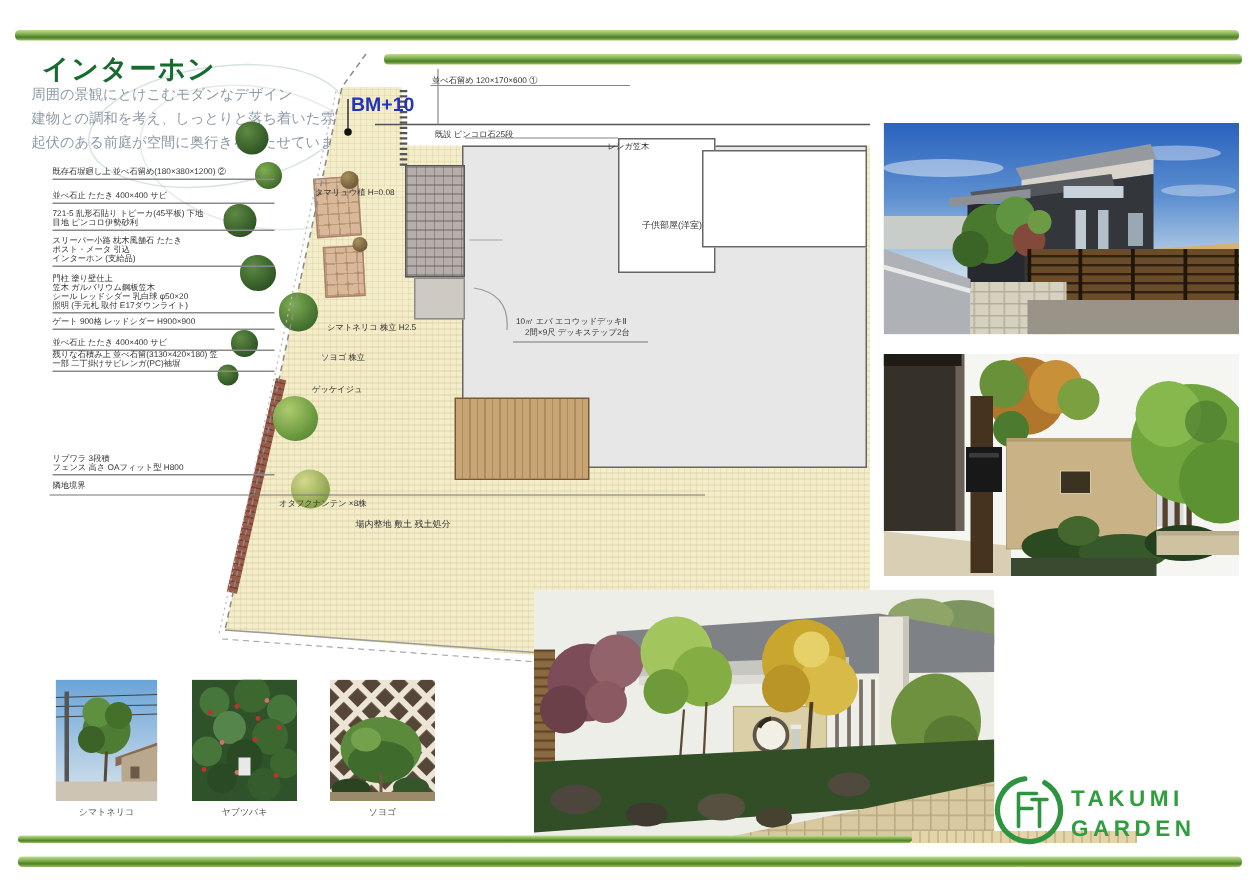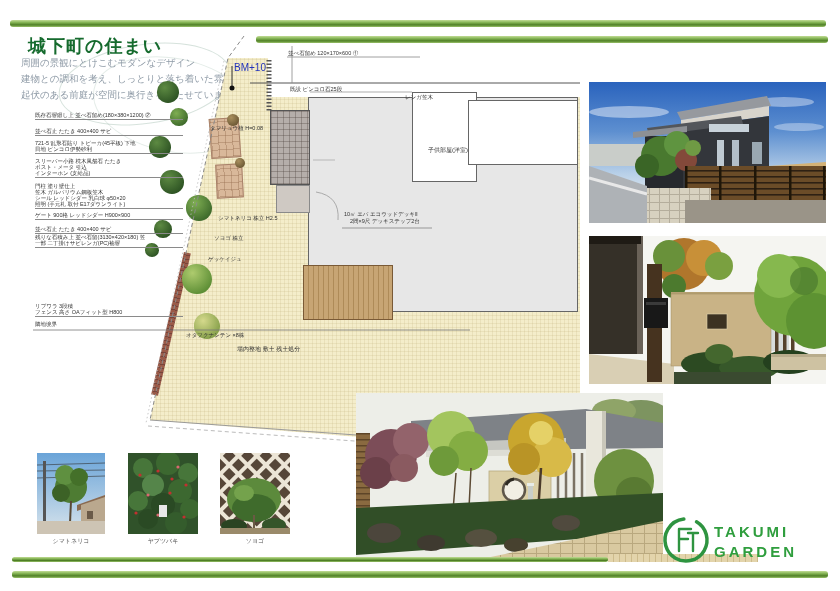--- a/index.html
+++ b/index.html
@@ -36,36 +36,36 @@
   .path{position:absolute;background-color:#d9b89a;border:1px solid #a8826a;box-sizing:border-box;
         background-image:repeating-linear-gradient(0deg,rgba(150,110,80,.4) 0 1px,transparent 1px 7px),
                          repeating-linear-gradient(90deg,rgba(150,110,80,.4) 0 1px,transparent 1px 7px);}
   .wallstrip{position:absolute;left:184px;top:252px;width:7px;height:146px;
         background:repeating-linear-gradient(0deg,#9a5a48 0 3px,#77443a 3px 4px);
         transform:rotate(13deg);transform-origin:top left;}
   .note{position:absolute;font-size:5.5px;line-height:6px;color:#333;white-space:nowrap;}
   .uline{width:148px;border-bottom:1px solid #8a8a8a;padding-bottom:1px;}
   .plabel{position:absolute;font-size:5.5px;color:#333;white-space:nowrap;}
   .plan-label{position:absolute;font-size:6px;color:#333;white-space:nowrap;}
-  .bm{position:absolute;left:234px;top:62px;font-size:10px;font-weight:normal;color:#2233bb;}
+  .bm{position:absolute;left:234px;top:62px;font-size:13px;font-weight:bold;color:#2233bb;}
   .photo{position:absolute;overflow:hidden;}
   .cap{position:absolute;font-size:6px;color:#555;text-align:center;}
   .strip{position:absolute;left:608px;top:554px;width:150px;height:8px;
          background:repeating-linear-gradient(90deg,#e3d4ab 0 5px,#cdbb8c 5px 6px);}
   svg{display:block;}
 </style>
 </head>
 <body>
 
 <div class="bar" style="left:10px;top:20px;width:816px;"></div>
 <div class="bar" style="left:256px;top:36px;width:572px;"></div>
 
 <div class="swirl" style="left:58px;top:44px;width:172px;height:78px;transform:rotate(-8deg);"></div>
 <div class="swirl" style="left:92px;top:58px;width:160px;height:92px;transform:rotate(11deg);border-color:rgba(120,160,140,.2);"></div>
-<div class="title">城下町の住まい</div>
+<div class="title">インターホン</div>
 <div class="intro" style="top:57px;">周囲の景観にとけこむモダンなデザイン</div>
 <div class="intro" style="top:73px;">建物との調和を考え、しっとりと落ち着いた雰囲気に、</div>
 <div class="intro" style="top:89px;">起伏のある前庭が空間に奥行きを持たせています。</div>
 
 <div class="site"></div>
 <div class="wallstrip"></div>
 
 <div class="path" style="left:210px;top:118px;width:30px;height:40px;transform:rotate(-4deg);"></div>
 <div class="path" style="left:216px;top:164px;width:27px;height:34px;transform:rotate(-3deg);"></div>
 

